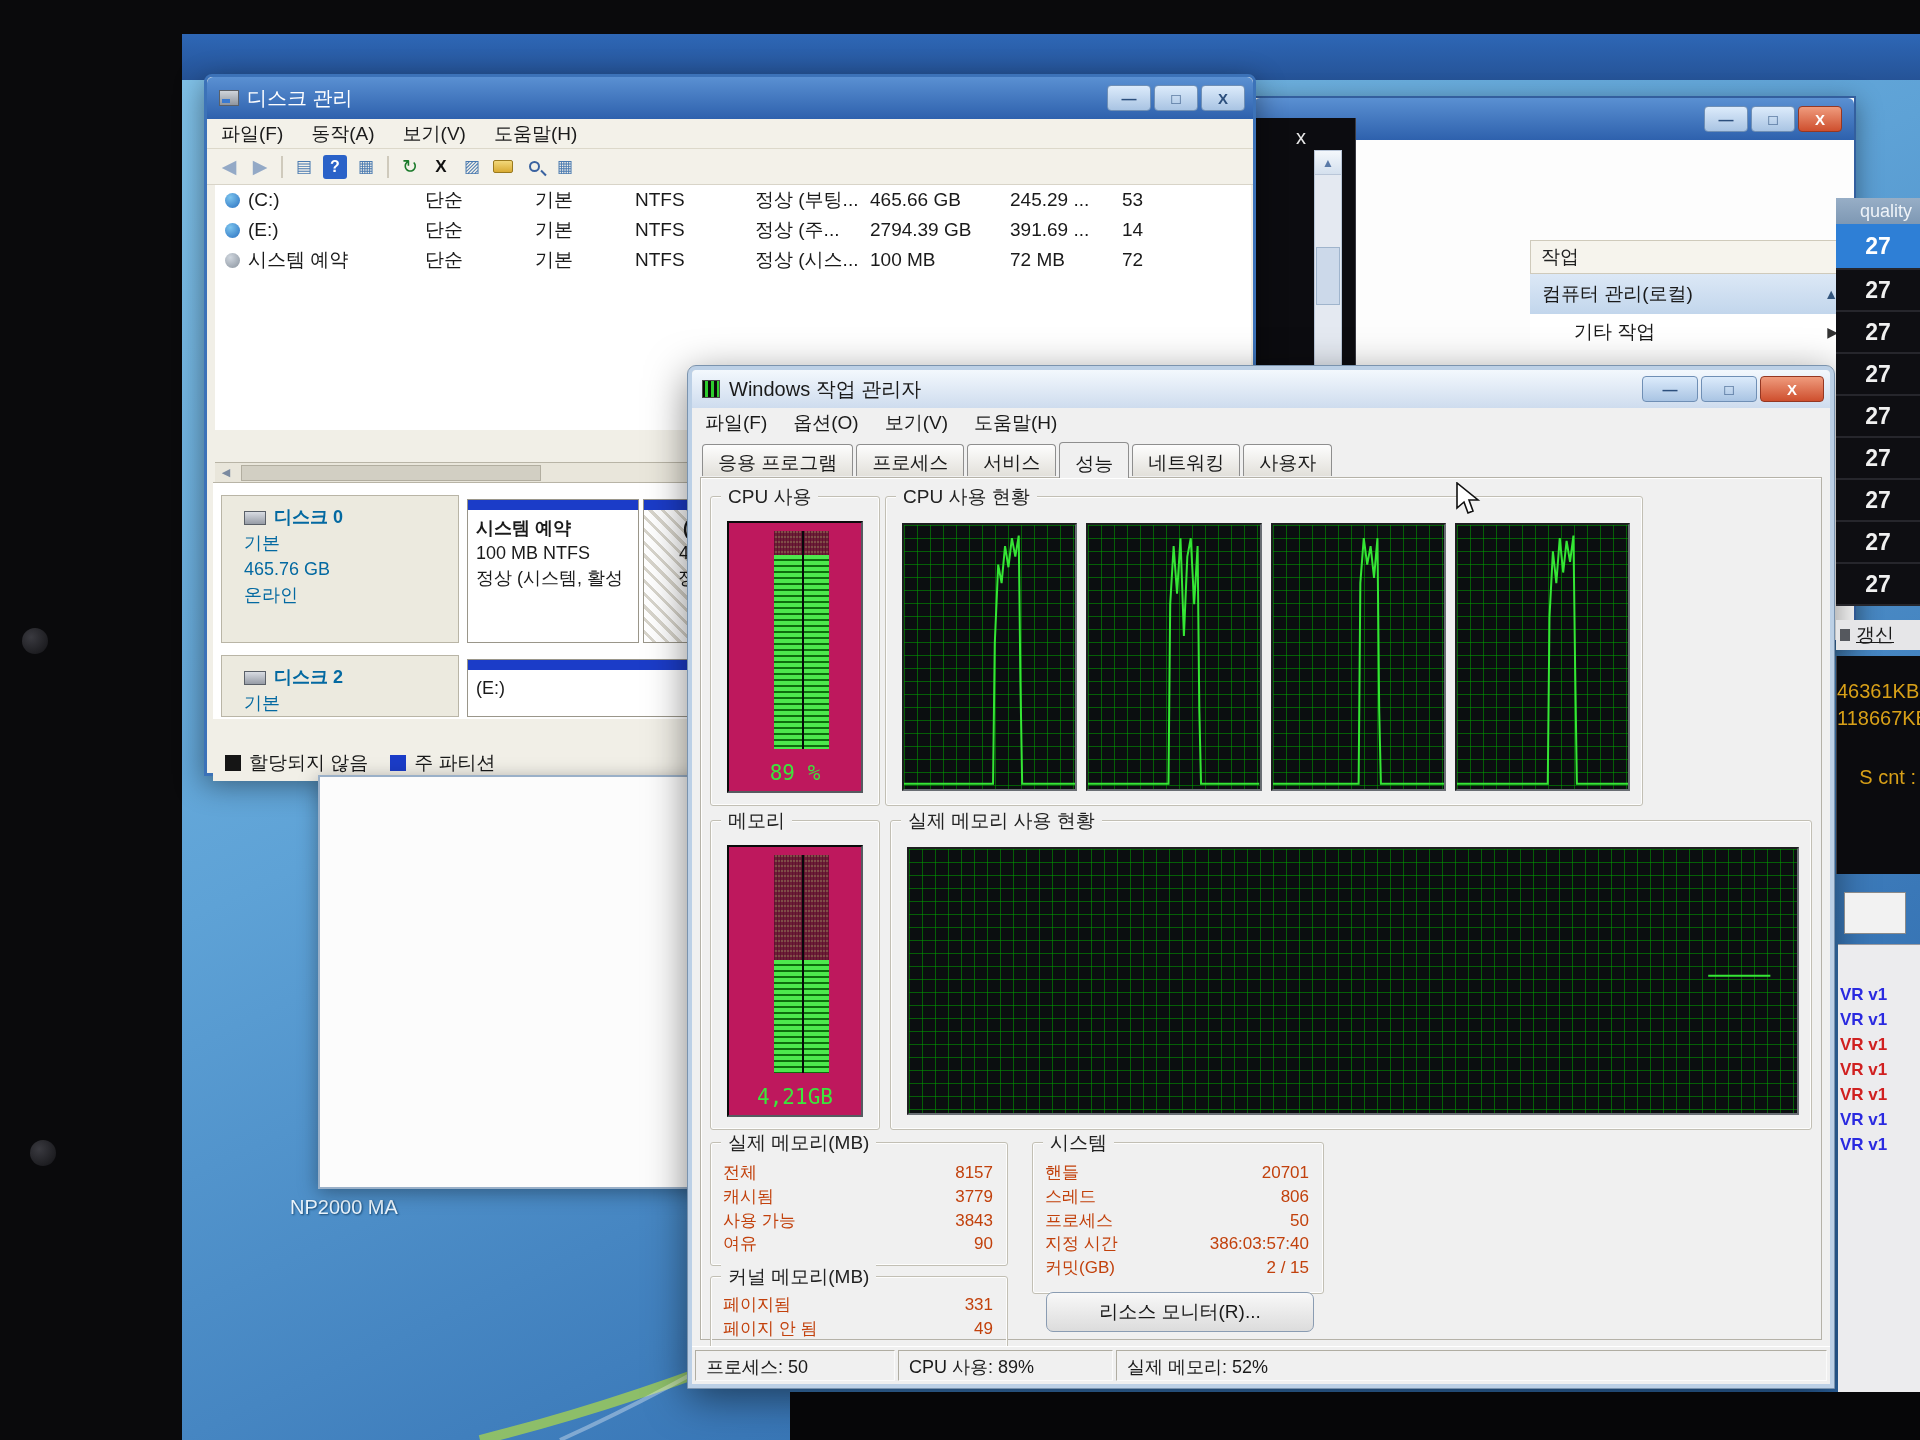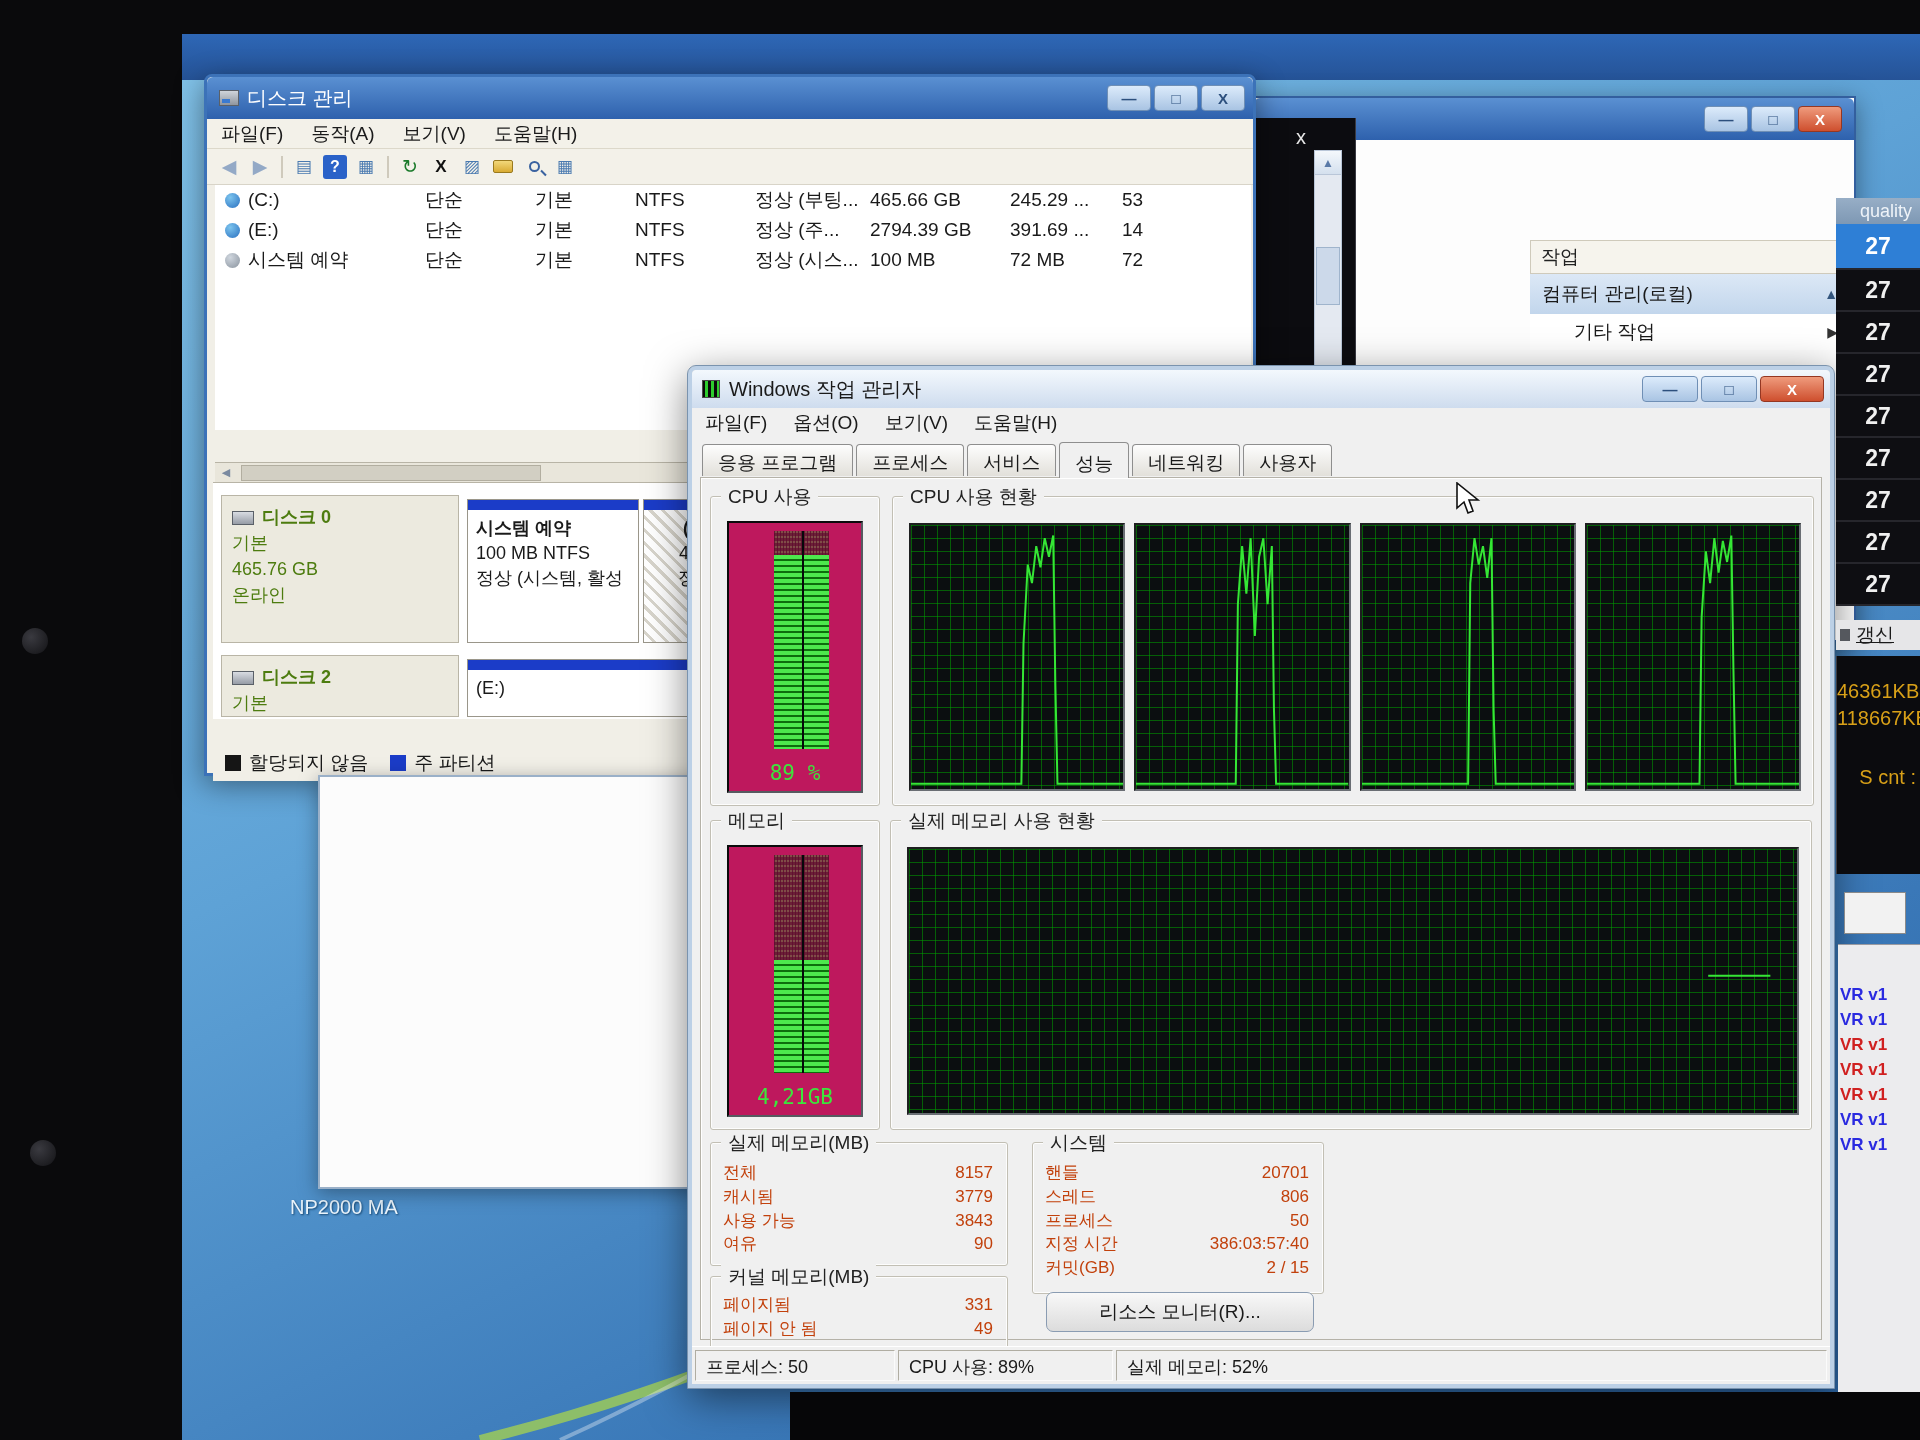--- a/index.html
+++ b/index.html
@@ -57,21 +57,21 @@
   .vt-head .th{height:32px;display:flex;align-items:center;padding:0 10px;font-size:19px;color:#1a1a1a;border-right:1px solid #ccc8bb;}
   .vt-body{background:#fff;height:245px;}
   .vt-row{display:flex;height:30px;align-items:center;font-size:19px;color:#1a1a1a;}
   .vt-row .td{padding:0 10px;display:flex;align-items:center;overflow:hidden;white-space:nowrap;}
   .vol-ic{width:15px;height:15px;border-radius:50%;background:radial-gradient(circle at 35% 30%,#7cc4ee,#2a70c0);margin-right:8px;flex:0 0 auto;}
   .c0{width:200px;}.c1{width:110px;}.c2{width:100px;}.c3{width:120px;}.c4{width:115px;}.c5{width:140px;}.c6{width:112px;}.c7{width:48px;}.c8{flex:1;}
   .h-scroll{left:8px;top:385px;width:1036px;height:20px;background:#e9e6db;border-top:1px solid #b8b4a6;display:flex;align-items:center;}
   .h-btn{width:22px;height:18px;display:flex;align-items:center;justify-content:center;font-size:11px;color:#7a8aa0;}
   .h-thumb{width:300px;height:16px;background:#d2cfc3;border:1px solid #b2aea0;margin-left:4px;}
   .dm-bottom{left:6px;top:405px;width:1040px;height:237px;background:#fff;border-top:1px solid #b8b4a6;}
-  .disk-label{position:absolute;background:#eceadf;border:1px solid #b9b5a6;padding:8px 10px;font-size:18px;color:#4d7c0f;line-height:1.45;}
+  .disk-label{position:absolute;background:#eceadf;border:1px solid #b9b5a6;padding:8px 22px;font-size:18px;color:#0369a1;line-height:1.45;}
   .disk-ic{display:inline-block;width:22px;height:14px;background:linear-gradient(180deg,#d8dce2,#969ca6);border:1px solid #5a6068;margin-right:8px;vertical-align:-2px;}
   .part{position:absolute;border:1px solid #9a968a;background:#fff;}
   .part .stripe{height:10px;background:#1b3cc8;}
   .part .ptxt{padding:6px 8px;font-size:18px;color:#1a1a1a;line-height:1.4;white-space:nowrap;overflow:hidden;}
   .part.hatched{background:repeating-linear-gradient(45deg,#fff 0 6px,#d8d5cc 6px 9px);}
   .dm-legend{position:absolute;left:0;right:0;bottom:-62px;height:36px;background:#f1efe7;display:flex;align-items:center;gap:22px;padding:0 12px;font-size:19px;color:#1a1a1a;}
   .sq{display:inline-block;width:16px;height:16px;margin-right:8px;vertical-align:-2px;}
   .sq.black{background:#151515;}
   .sq.blue{background:#1b3cc8;}
   .empty-window{left:318px;top:775px;width:384px;height:414px;background:#fcfcfc;border:2px solid #9ab0c8;box-shadow:0 4px 18px rgba(0,0,0,.35);}
@@ -333,21 +333,21 @@
       <div class="meter">
         <div class="bars">
           <div class="unlit"></div>
           <div class="lit" style="height: 89%;"></div>
           <div class="divider"></div>
         </div>
         <div class="meter-val">89 %</div>
       </div>
     </div>
 
-    <div class="group" style="left:200px;top:126px;width:922px;height:310px;">
+    <div class="group" style="left:193px;top:126px;width:758px;height:310px;">
       <span class="glabel">CPU 사용 현황</span>
       <div class="graph-row">
         <div class="graph">
           <div class="grid"></div>
           <svg viewBox="0 0 100 100" preserveAspectRatio="none">
               <polyline vector-effect="non-scaling-stroke" points="0,98 52,98 53,45 55,15 57,22 59,8 61,16 63,5 65,12 67,4 68,60 69,98 100,98"></polyline>
             </svg>
         </div>
         <div class="graph">
           <div class="grid"></div>

